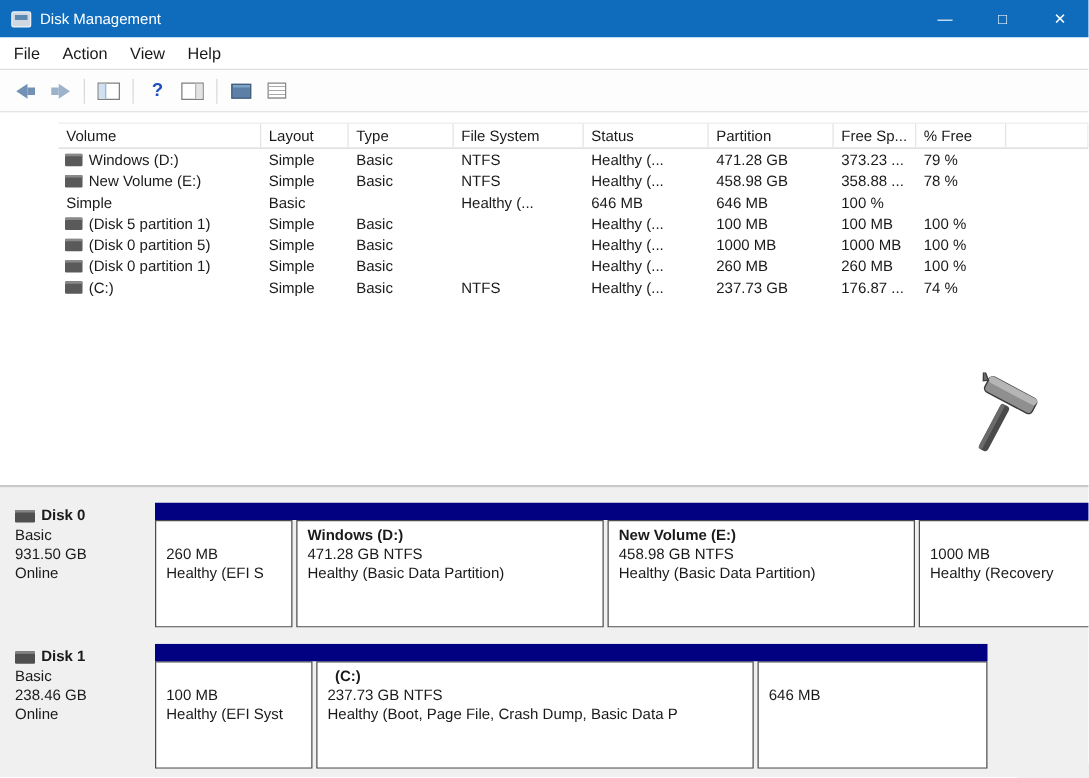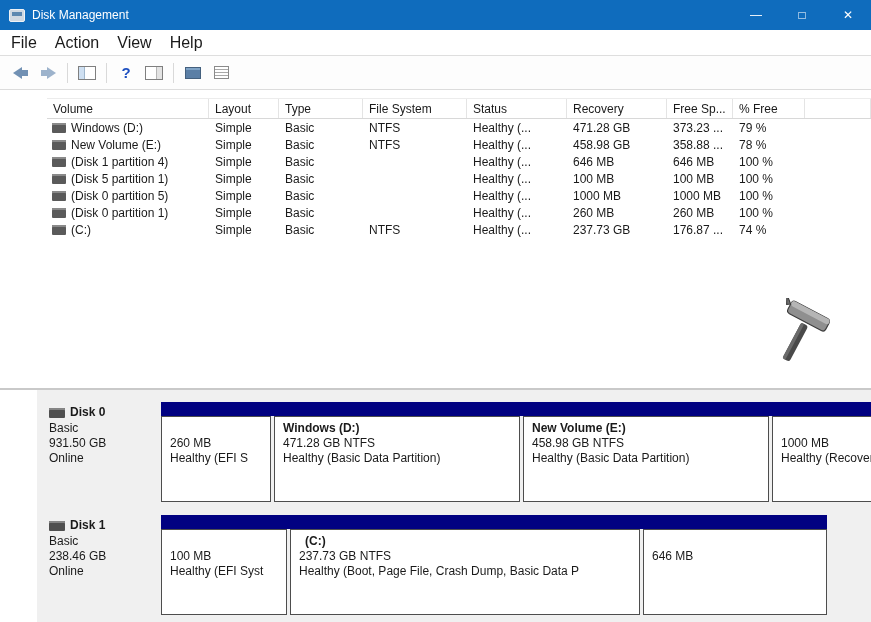--- a/index.html
+++ b/index.html
@@ -10,21 +10,21 @@
   
   .titlebar { height:30px; background:#0f6cbd; display:flex; align-items:center; color:#fff; }
   .app-icon { width:16px; height:13px; margin:0 7px 0 9px; background:#cfd8e2; border:1px solid #eef2f6; border-radius:2px; position:relative; }
   .app-icon::after { content:""; position:absolute; left:2px; top:2px; right:2px; height:4px; background:#5b87b0; }
   .title-text { font-size:12px; }
   .win-controls { margin-left:auto; display:flex; height:100%; }
   .win-btn { width:46px; height:100%; display:flex; align-items:center; justify-content:center; font-size:12px; cursor:default; }
 
   
   .menubar { height:26px; background:#fff; border-bottom:1px solid #dedede; display:flex; align-items:center; padding-left:2px; }
-  .menu-item { padding:4px 9px; font-size:16px; }
+  .menu-item { padding:4px 9px; font-size:13px; }
 
   
   .toolbar { height:34px; background:#fdfdfd; border-bottom:1px solid #dcdcdc; display:flex; align-items:center; padding-left:6px; }
   .tool-btn { width:26px; height:26px; display:flex; align-items:center; justify-content:center; margin:0 1px; }
   .tool-sep { width:1px; height:20px; background:#d9d9d9; margin:0 5px; }
   .arrow { display:flex; align-items:center; }
   .tri-l { width:0; height:0; border:6px solid transparent; border-left:0; border-right:9px solid #7291b4; }
   .tri-r { width:0; height:0; border:6px solid transparent; border-right:0; border-left:9px solid #9db3cc; }
   .tail-b { width:6px; height:6px; background:#7291b4; }
   .tail-f { width:6px; height:6px; background:#9db3cc; }
@@ -46,21 +46,21 @@
   .c-vol { display:flex; align-items:center; padding-left:5px; }
   .vol-icon { flex:0 0 auto; width:14px; height:10px; background:#5a5a5a; border-radius:1px; box-shadow:inset 0 2px 0 #8a8a8a; margin-right:5px; }
 
   
   .hammer { position:absolute; right:36px; bottom:18px; }
 
   
   .splitter { height:2px; background:#c9c9c9; }
 
   
-  .bottom-pane { height:232px; background:#f0f0f0; padding:12px 0 0 8px; overflow:hidden;margin-left:37px; }
+  .bottom-pane { height:232px; background:#f0f0f0; padding:12px 0 0 8px; overflow:hidden; }
   .disk-row { display:flex; margin-bottom:13px; }
   .disk-label { width:116px; flex:0 0 auto; padding:3px 4px 0 4px; line-height:15px; font-size:12px; }
   .disk-name-row { display:flex; align-items:center; font-weight:bold; margin-bottom:1px; }
   .disk-icon { width:16px; height:10px; background:#4f4f4f; border-radius:1px; box-shadow:inset 0 2px 0 #858585; margin-right:5px; }
   .parts { position:relative; flex:1; overflow:hidden; padding-top:14px; }
   .stripe { position:absolute; left:0; top:0; height:14px; background:#010181; }
   .cells { display:flex; gap:3px; }
   .part { flex:0 0 auto; height:86px; background:#fff; border:1px solid #4d4d4d; padding:4px 8px; line-height:15px; white-space:nowrap; overflow:hidden; font-size:12px; }
   .p-title { font-weight:bold; height:15px; }
   .p-size, .p-status { height:15px; }
@@ -124,21 +124,21 @@
     </div>
   </div>
 
   <div class="top-pane">
     <div class="lv-head">
       <div class="h">Volume</div>
       <div class="h">Layout</div>
       <div class="h">Type</div>
       <div class="h">File System</div>
       <div class="h">Status</div>
-      <div class="h">Recovery</div>
+      <div class="h">Partition</div>
       <div class="h">Free Sp...</div>
       <div class="h">% Free</div>
       <div class="h"></div>
     </div>
 
     <div class="lv-row">
       <div class="c c-vol">
           <span class="vol-icon"></span>
           <span>Windows (D:)</span>
         </div>
@@ -161,24 +161,20 @@
       <div class="c">Basic</div>
       <div class="c">NTFS</div>
       <div class="c">Healthy (...</div>
       <div class="c">458.98 GB</div>
       <div class="c">358.88 ...</div>
       <div class="c">78 %</div>
       <div class="c"></div>
     </div>
 
     <div class="lv-row">
-      <div class="c c-vol">
-          <span class="vol-icon"></span>
-          <span>(Disk 1 partition 4)</span>
-        </div>
       <div class="c">Simple</div>
       <div class="c">Basic</div>
       <div class="c"></div>
       <div class="c">Healthy (...</div>
       <div class="c">646 MB</div>
       <div class="c">646 MB</div>
       <div class="c">100 %</div>
       <div class="c"></div>
     </div>
 

